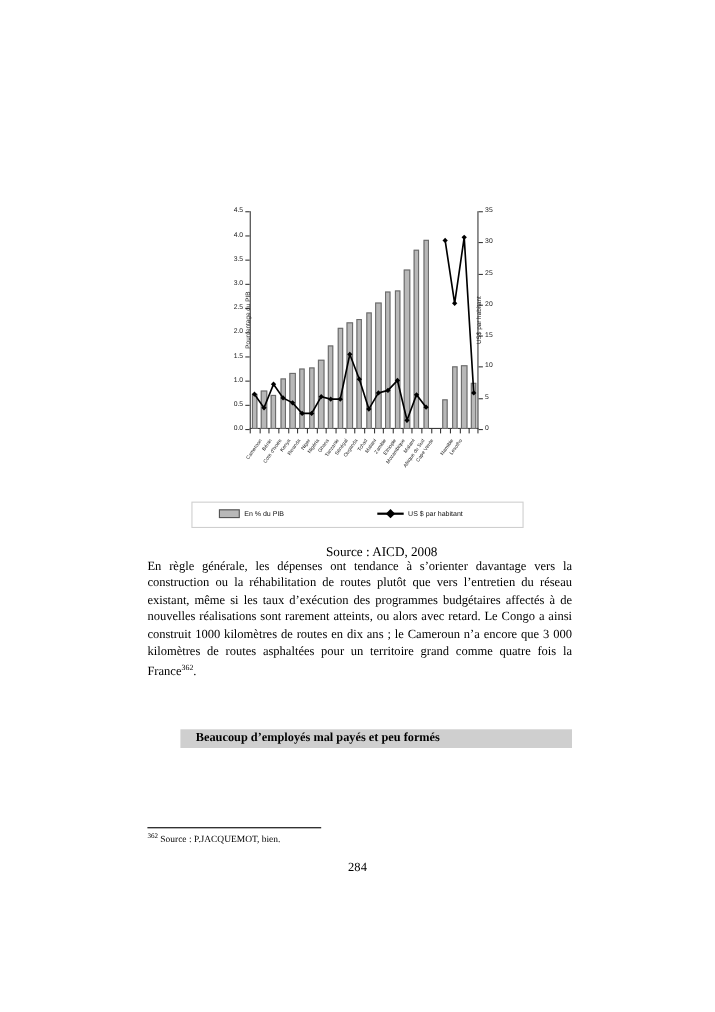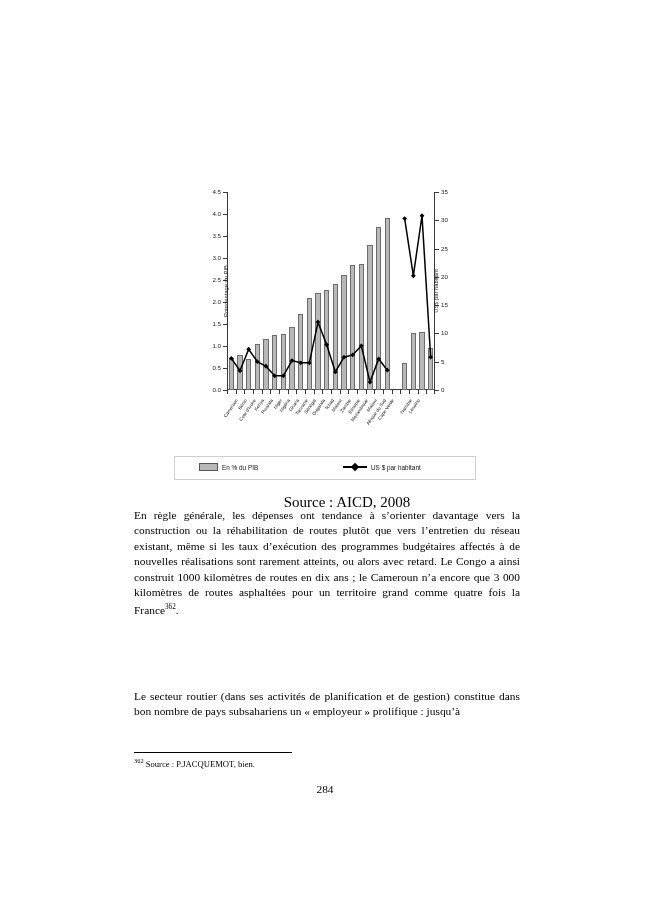--- a/index.html
+++ b/index.html
@@ -126,21 +126,21 @@
     width:6px; height:6px; background:#000;
     transform:rotate(45deg);
   }
   .leg-txt {
     font-family:"Liberation Sans", sans-serif;
     font-size:6.4px; color:#111; white-space:nowrap;
   }
 
   .fig-source {
     text-align:center;
-    font-size:15px;
+    font-size:12px;
     margin-top:14px;
     padding-left:44px;
   }
 
   
   .body-text {
     position:absolute;
     left:134px; width:386px;
     font-size:11.4px;
     line-height:15.4px;
@@ -369,22 +369,22 @@
     </div>
 
     <div class="fig-source">Source : AICD, 2008</div>
   </div>
 
   <div class="body-text p1">
     <span>En règle générale, les dépenses ont tendance à s’orienter davantage vers la construction ou la réhabilitation de routes plutôt que vers l’entretien du réseau existant, même si les taux d’exécution des programmes budgétaires affectés à de nouvelles réalisations sont rarement atteints, ou alors avec retard. Le Congo a ainsi construit 1000 kilomètres de routes en dix ans ; le Cameroun n’a encore que 3 000 kilomètres de routes asphaltées pour un territoire grand comme quatre fois la France</span><sup>362</sup><span>.</span>
   </div>
 
 
-
-  <div class="body-text p3">Le secteur routier (dans ses activités de planification et de gestion) constitue dans bon nombre de pays subsahariens un « employeur » prolifique : jusqu’à</div>
+  <div class="section-head">Beaucoup d’employés mal payés et peu formés</div>
+
 
   <div class="fn-rule"></div>
   <div class="footnote">
     <span class="fnum">362</span><span> Source : P.JACQUEMOT, bien.</span>
   </div>
 
   <div class="page-num">284</div>
 </div>
 
 </body></html>

